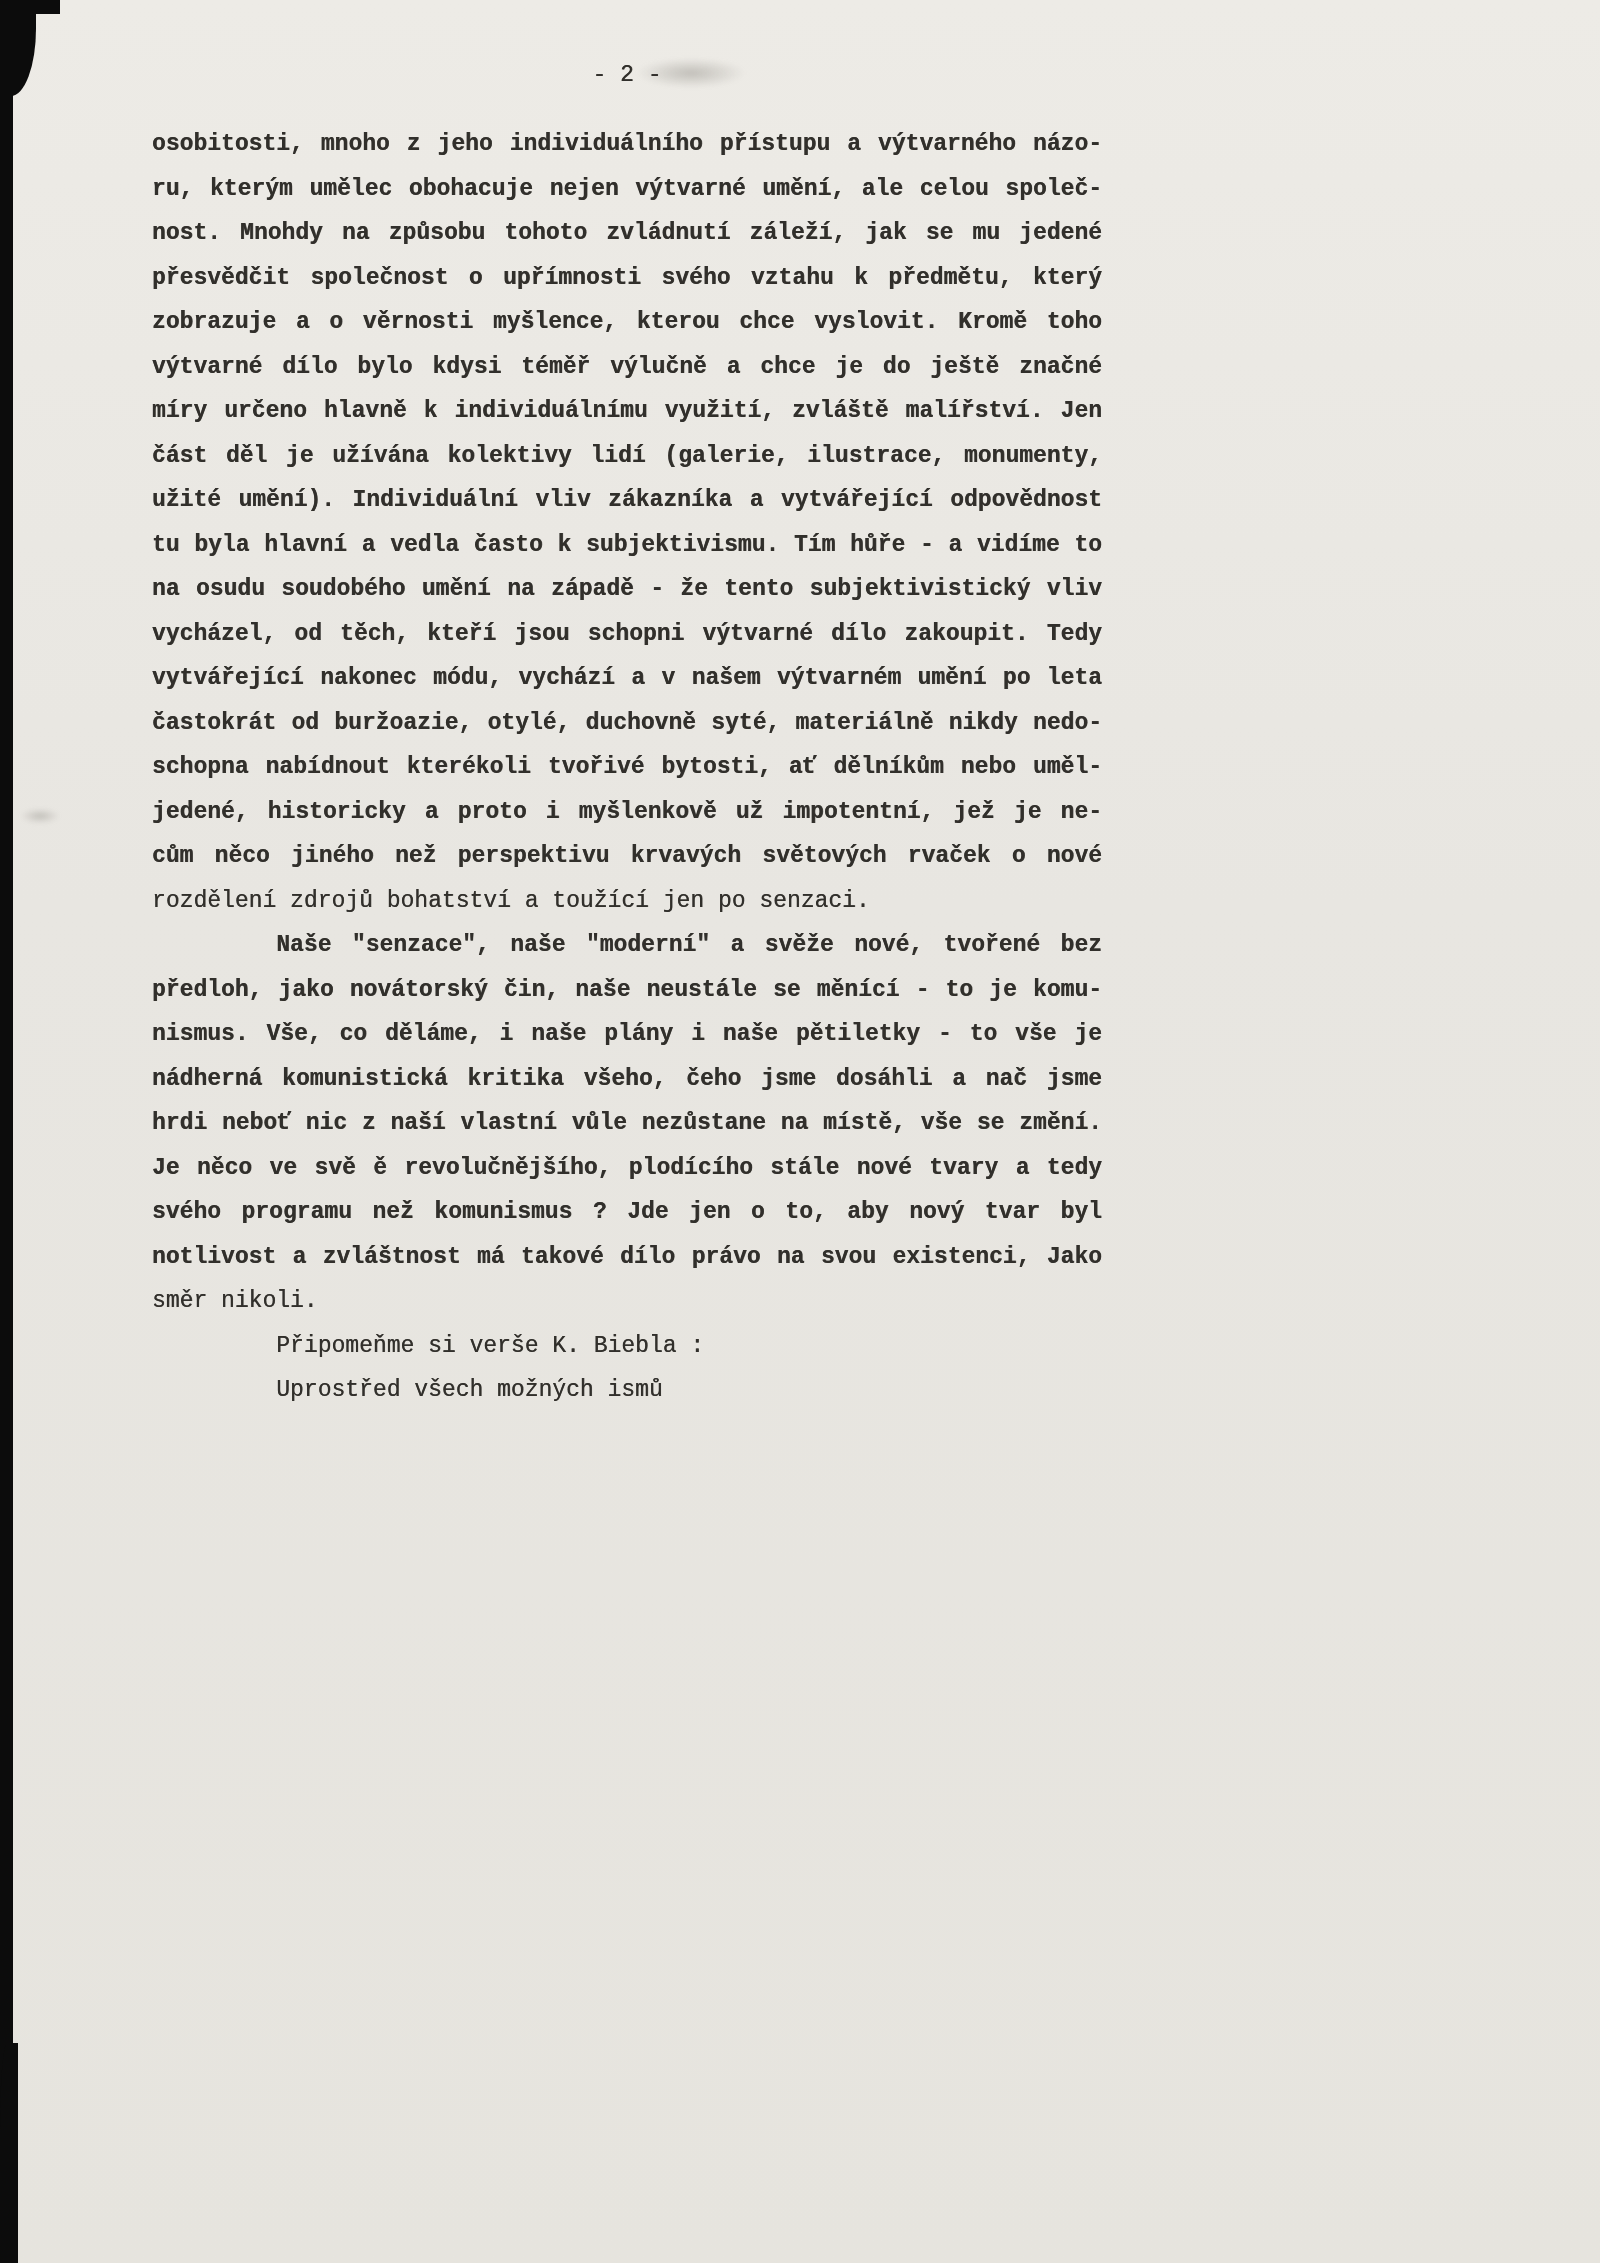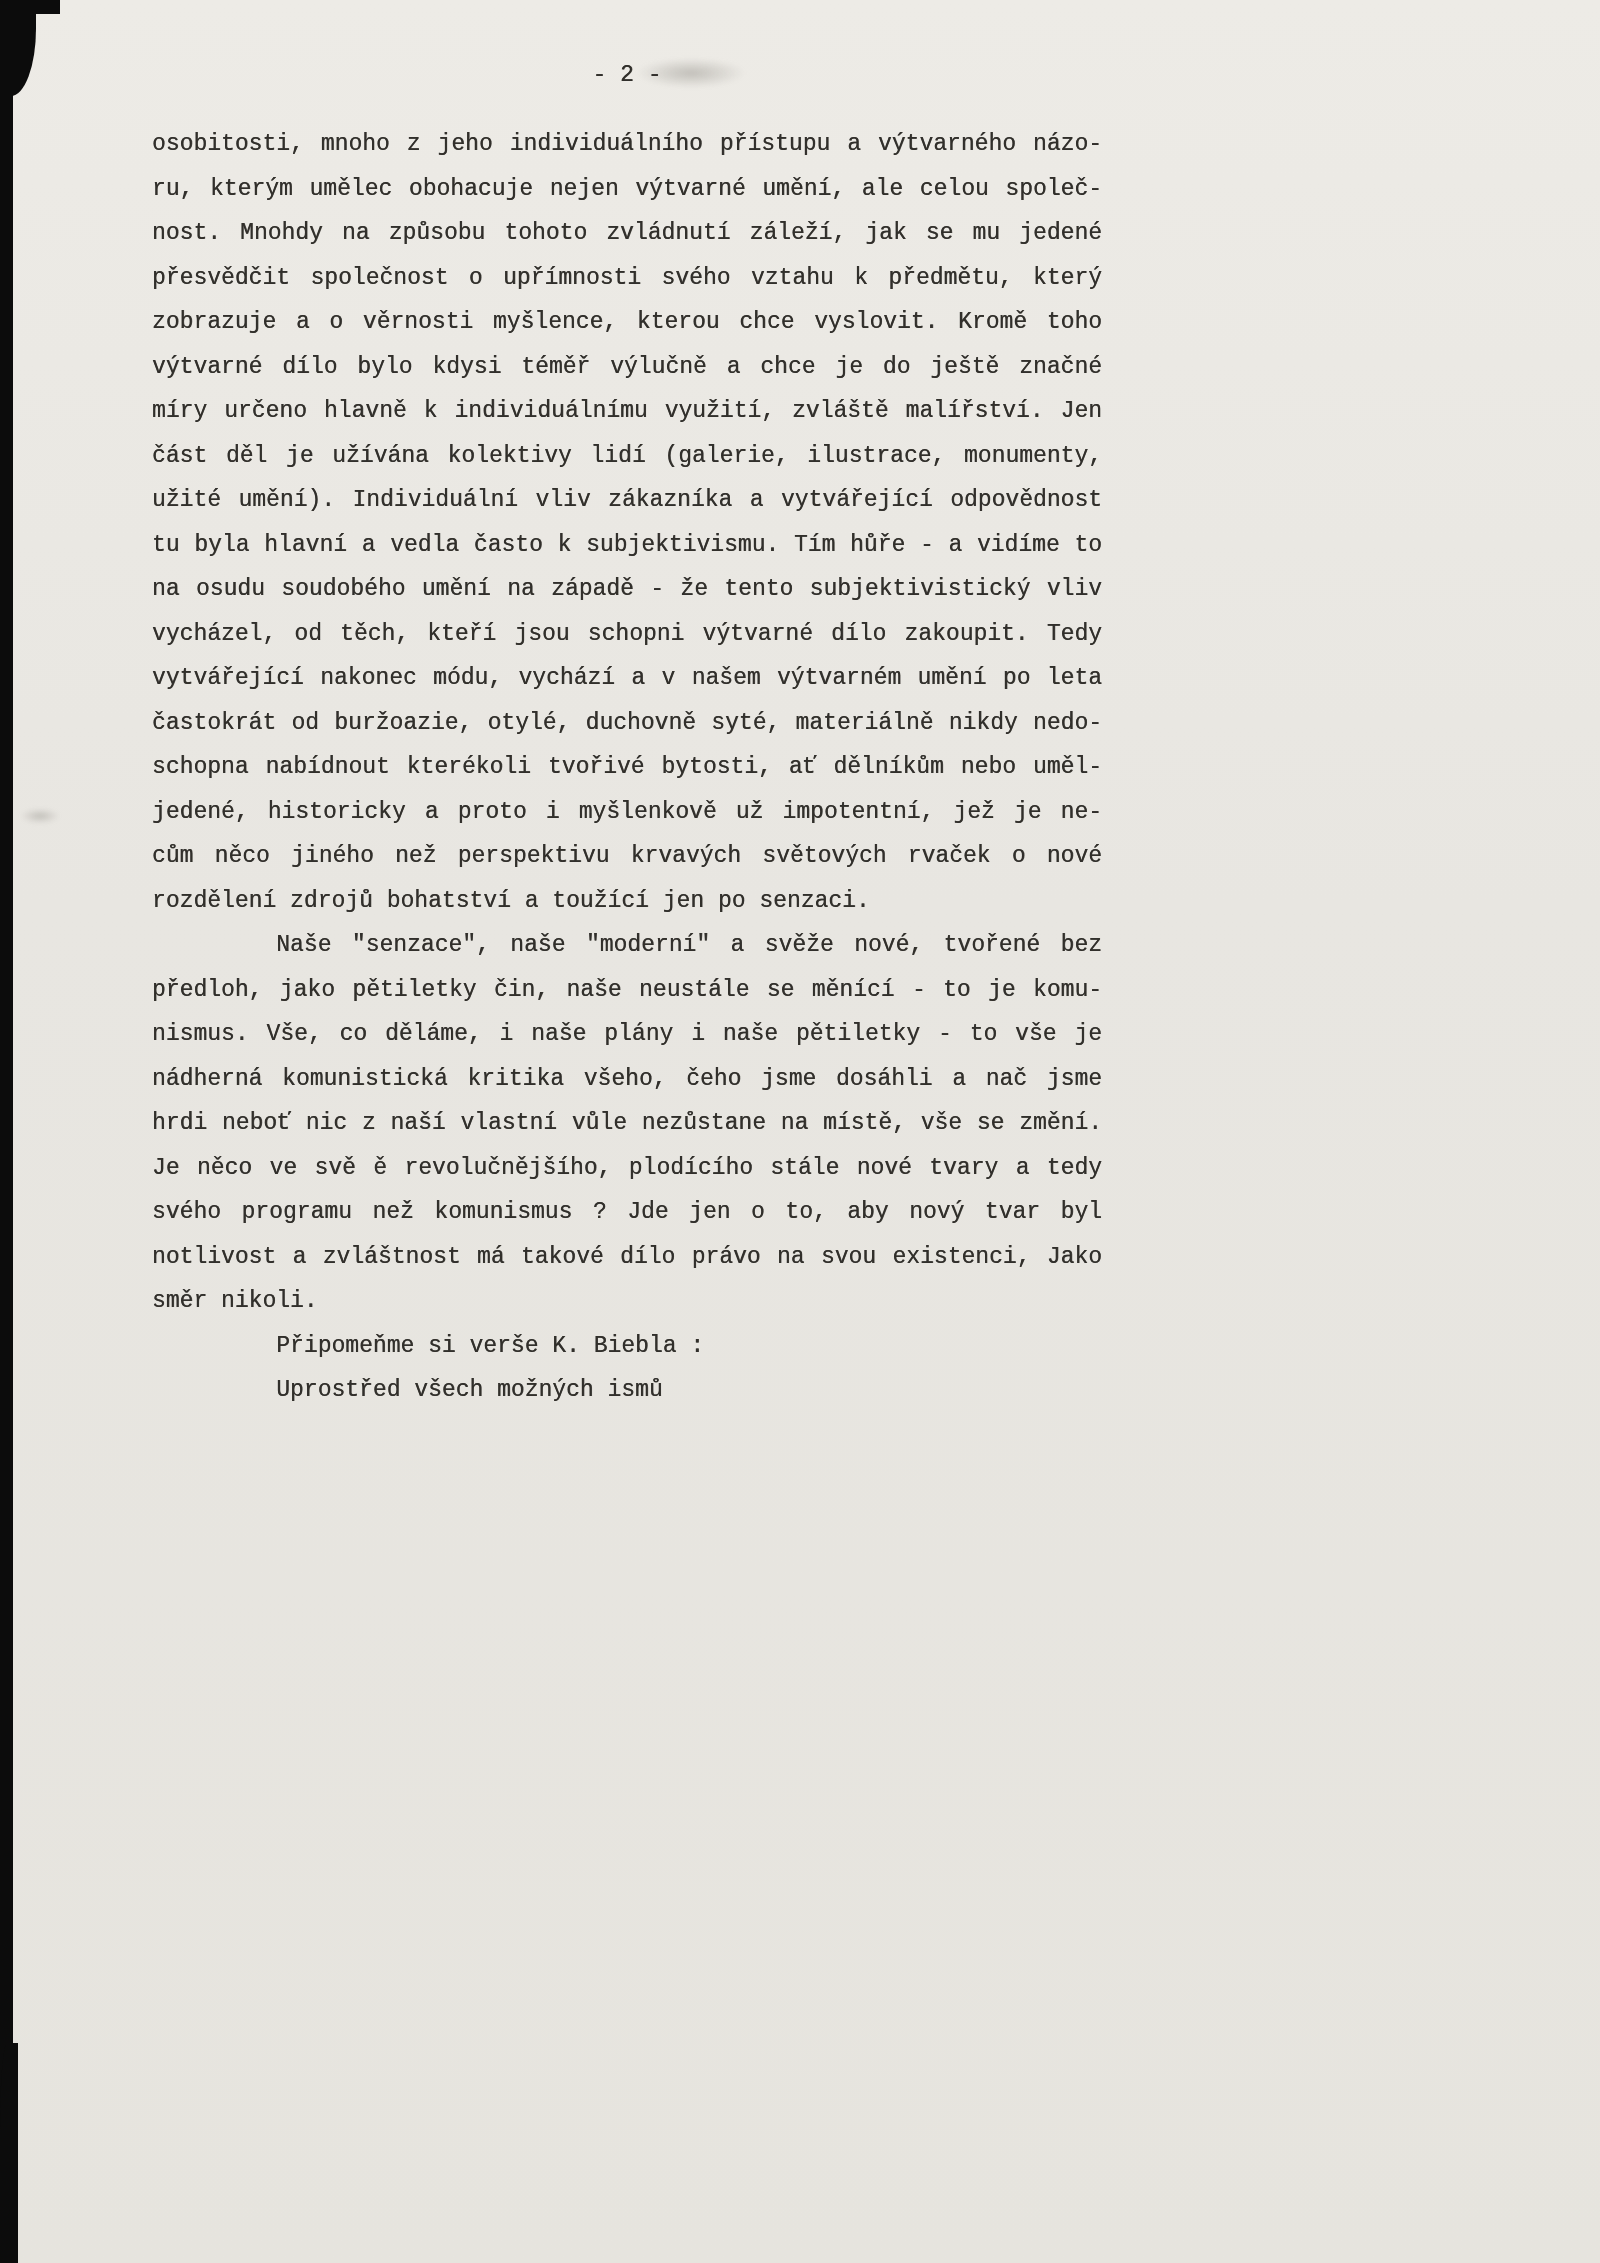--- a/index.html
+++ b/index.html
@@ -75,20 +75,21 @@
     width: 950px;
     text-align: center;
     color: #312f2b;
     font-size: 23px;
     text-shadow: 0.35px 0 0 rgba(49,47,43,0.8);
   }
   .line { min-height: 44.5px; }
   .fill {
     text-align: justify;
     text-align-last: justify;
+    font-weight: bold;
   }
   .indent { text-indent: 9ch; }
 </style>
 </head>
 <body>
 
 <div class="page">
 
   <div class="edge-left"></div>
   <div class="edge-corner-top"></div>
@@ -112,21 +113,21 @@
     <div class="line fill">tu byla hlavní a vedla často k subjektivismu. Tím hůře - a vidíme to</div>
     <div class="line fill">na osudu soudobého umění na západě - že tento subjektivistický vliv</div>
     <div class="line fill">vycházel, od těch, kteří jsou schopni výtvarné dílo zakoupit. Tedy</div>
     <div class="line fill">vytvářející nakonec módu, vychází a v našem výtvarném umění po leta</div>
     <div class="line fill">častokrát od buržoazie, otylé, duchovně syté, materiálně nikdy nedo-</div>
     <div class="line fill">schopna nabídnout kterékoli tvořivé bytosti, ať dělníkům nebo uměl-</div>
     <div class="line fill">jedené, historicky a proto i myšlenkově už impotentní, jež je ne-</div>
     <div class="line fill">cům něco jiného než perspektivu krvavých světových rvaček o nové</div>
     <div class="line">rozdělení zdrojů bohatství a toužící jen po senzaci.</div>
     <div class="line fill indent">Naše "senzace", naše "moderní" a svěže nové, tvořené bez</div>
-    <div class="line fill">předloh, jako pětiletky čin, naše neustále se měnící - to je komu-</div>
+    <div class="line fill">předloh, jako novátorský čin, naše neustále se měnící - to je komu-</div>
     <div class="line fill">nismus. Vše, co děláme, i naše plány i naše pětiletky - to vše je</div>
     <div class="line fill">nádherná komunistická kritika všeho, čeho jsme dosáhli a nač jsme</div>
     <div class="line fill">hrdi neboť nic z naší vlastní vůle nezůstane na místě, vše se změní.</div>
     <div class="line fill">Je něco ve svě ě revolučnějšího, plodícího stále nové tvary a tedy</div>
     <div class="line fill">svého programu než komunismus ? Jde jen o to, aby nový tvar byl</div>
     <div class="line fill">notlivost a zvláštnost má takové dílo právo na svou existenci, Jako</div>
     <div class="line">směr nikoli.</div>
     <div class="line indent">Připomeňme si verše K. Biebla :</div>
     <div class="line indent">Uprostřed všech možných ismů</div>
   </div>

